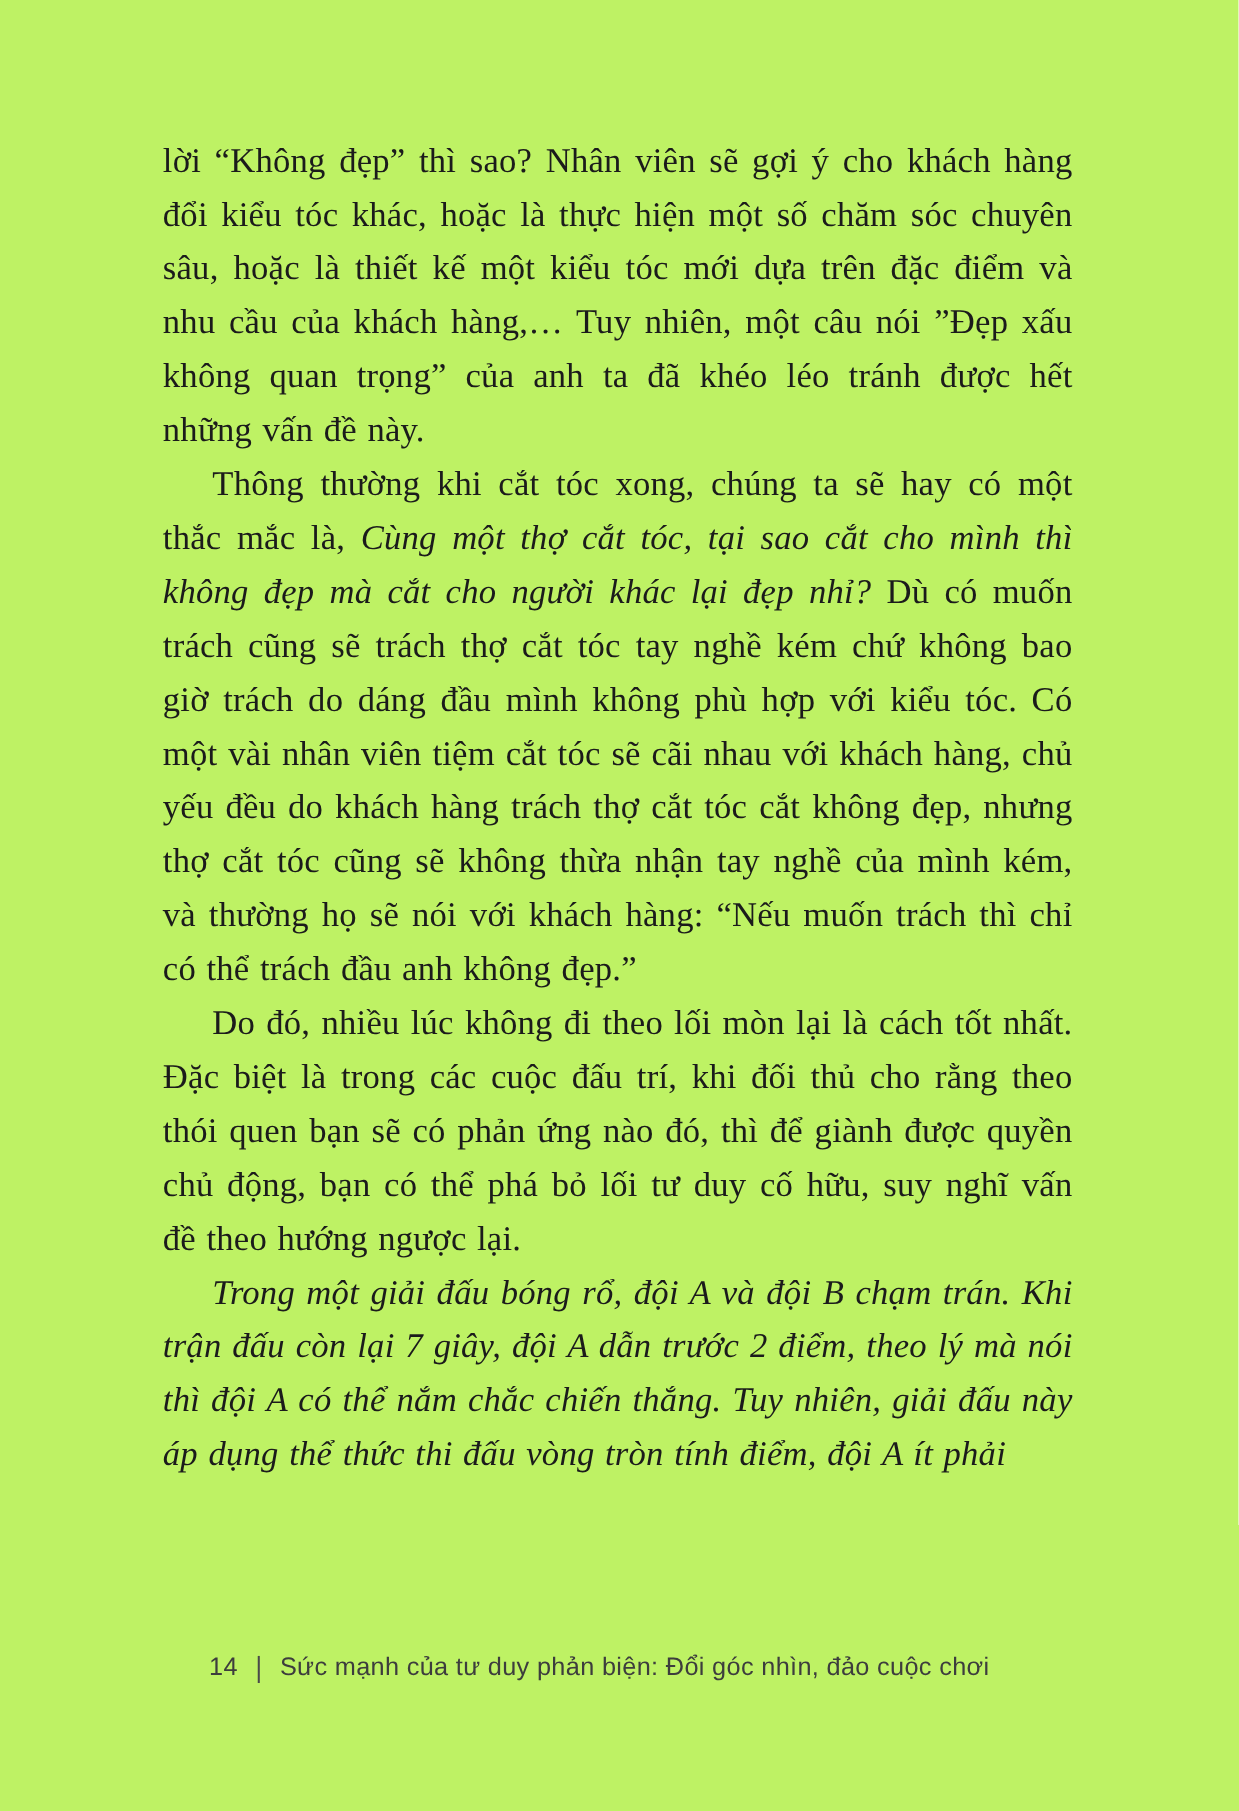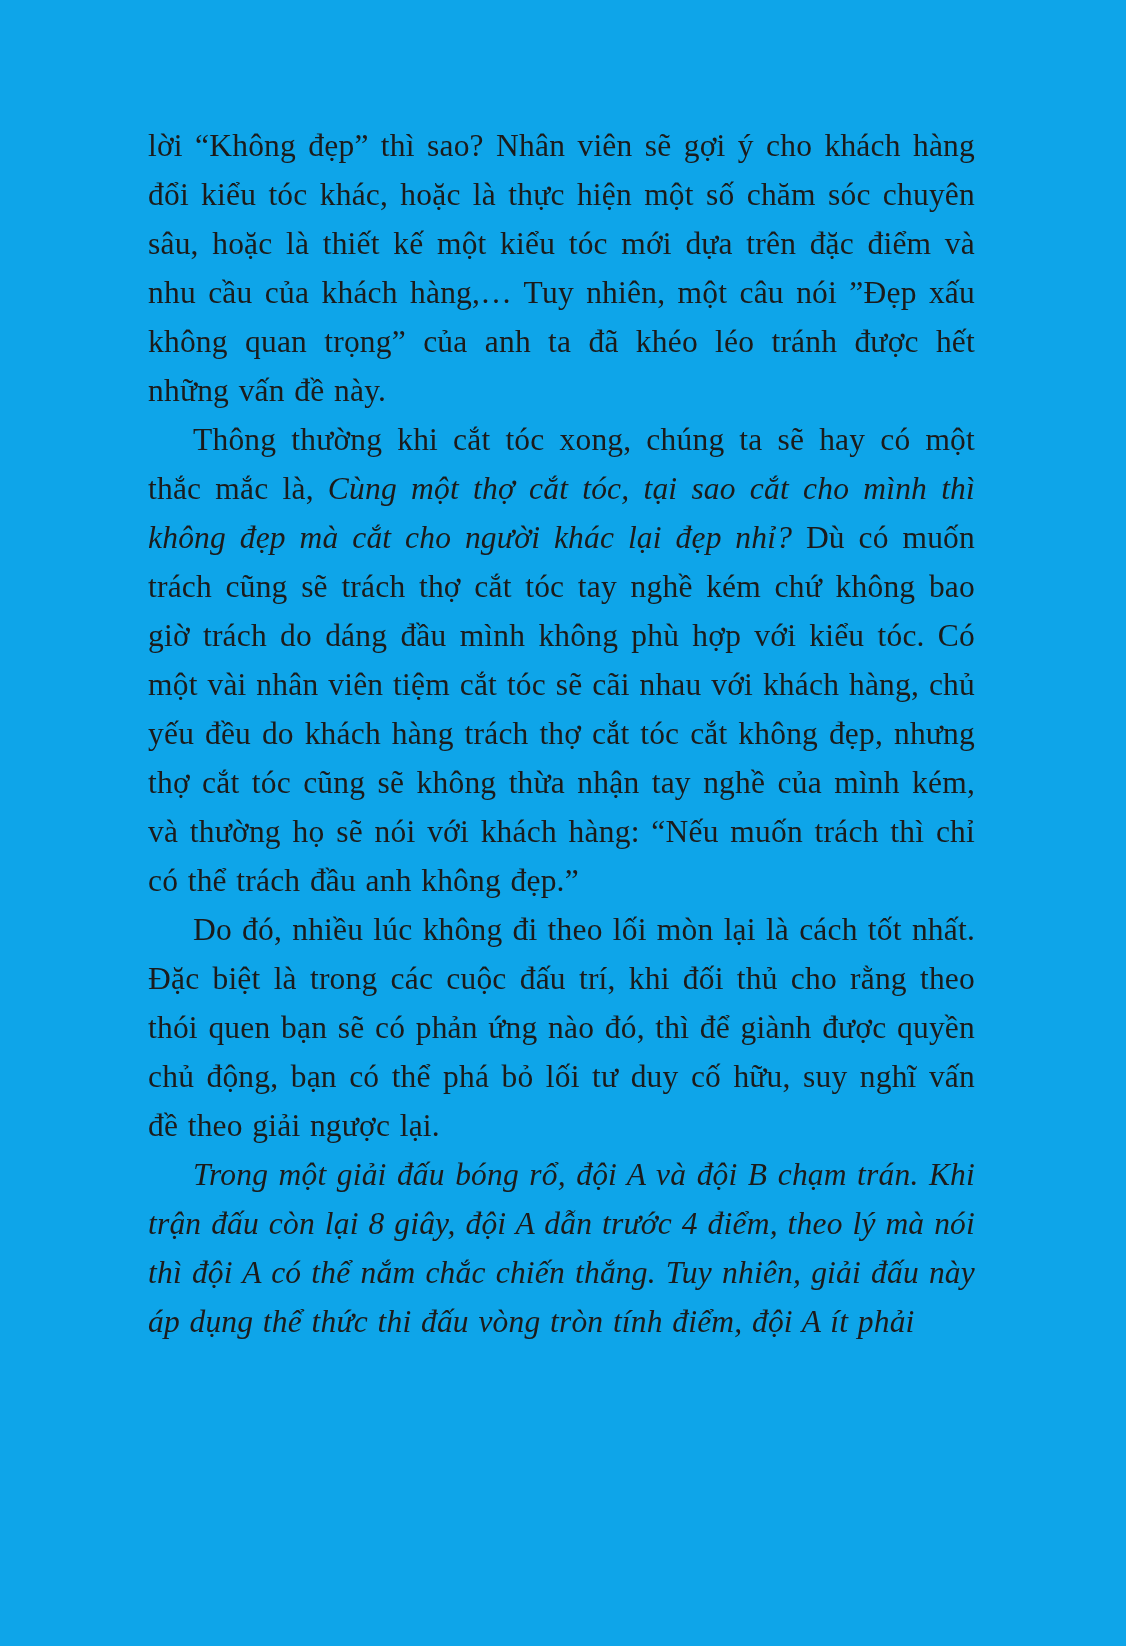--- a/index.html
+++ b/index.html
@@ -8,21 +8,21 @@
     width: 1126px;
     height: 1646px;
     position: relative;
     font-family: "Liberation Serif", "DejaVu Serif", serif;
   }
   .page {
     position: absolute;
     left: 0; top: 0;
     width: 1126px;
     height: 1646px;
-    background: #0ea5e9;
+    background: #bef264;
     color: #1b1b1b;
     overflow: hidden;
   }
   .text-block {
     position: absolute;
     left: 148px;
     top: 121px;
     width: 827px;
   }
   .para {
@@ -65,23 +65,28 @@
 
   <main class="text-block">
 
     <p class="para no-indent">
       <span>lời “Không đẹp” thì sao? Nhân viên sẽ gợi ý cho khách hàng đổi kiểu tóc khác, hoặc là thực hiện một số chăm sóc chuyên sâu, hoặc là thiết kế một kiểu tóc mới dựa trên đặc điểm và nhu cầu của khách hàng,… Tuy nhiên, một câu nói ”Đẹp xấu không quan trọng” của anh ta đã khéo léo tránh được hết những vấn đề này.</span>
     </p>
 
     <p class="para"><span>Thông thường khi cắt tóc xong, chúng ta sẽ hay có một thắc mắc là, </span><span class="italic">Cùng một thợ cắt tóc, tại sao cắt cho mình thì không đẹp mà cắt cho người khác lại đẹp nhỉ?</span><span> Dù có muốn trách cũng sẽ trách thợ cắt tóc tay nghề kém chứ không bao giờ trách do dáng đầu mình không phù hợp với kiểu tóc. Có một vài nhân viên tiệm cắt tóc sẽ cãi nhau với khách hàng, chủ yếu đều do khách hàng trách thợ cắt tóc cắt không đẹp, nhưng thợ cắt tóc cũng sẽ không thừa nhận tay nghề của mình kém, và thường họ sẽ nói với khách hàng: “Nếu muốn trách thì chỉ có thể trách đầu anh không đẹp.”</span></p>
 
     <p class="para">
-      <span>Do đó, nhiều lúc không đi theo lối mòn lại là cách tốt nhất. Đặc biệt là trong các cuộc đấu trí, khi đối thủ cho rằng theo thói quen bạn sẽ có phản ứng nào đó, thì để giành được quyền chủ động, bạn có thể phá bỏ lối tư duy cố hữu, suy nghĩ vấn đề theo giải ngược lại.</span>
+      <span>Do đó, nhiều lúc không đi theo lối mòn lại là cách tốt nhất. Đặc biệt là trong các cuộc đấu trí, khi đối thủ cho rằng theo thói quen bạn sẽ có phản ứng nào đó, thì để giành được quyền chủ động, bạn có thể phá bỏ lối tư duy cố hữu, suy nghĩ vấn đề theo hướng ngược lại.</span>
     </p>
 
     <p class="para italic">
-      <span>Trong một giải đấu bóng rổ, đội A và đội B chạm trán. Khi trận đấu còn lại 8 giây, đội A dẫn trước 4 điểm, theo lý mà nói thì đội A có thể nắm chắc chiến thắng. Tuy nhiên, giải đấu này áp dụng thể thức thi đấu vòng tròn tính điểm, đội A ít phải</span>
+      <span>Trong một giải đấu bóng rổ, đội A và đội B chạm trán. Khi trận đấu còn lại 7 giây, đội A dẫn trước 2 điểm, theo lý mà nói thì đội A có thể nắm chắc chiến thắng. Tuy nhiên, giải đấu này áp dụng thể thức thi đấu vòng tròn tính điểm, đội A ít phải</span>
     </p>
 
   </main>
 
+  <footer class="footer">
+    <span class="page-num">14</span>
+    <span class="sep">|</span>
+    <span class="book-title">Sức mạnh của tư duy phản biện: Đổi góc nhìn, đảo cuộc chơi</span>
+  </footer>
 
 </div>
 
 </body></html>

